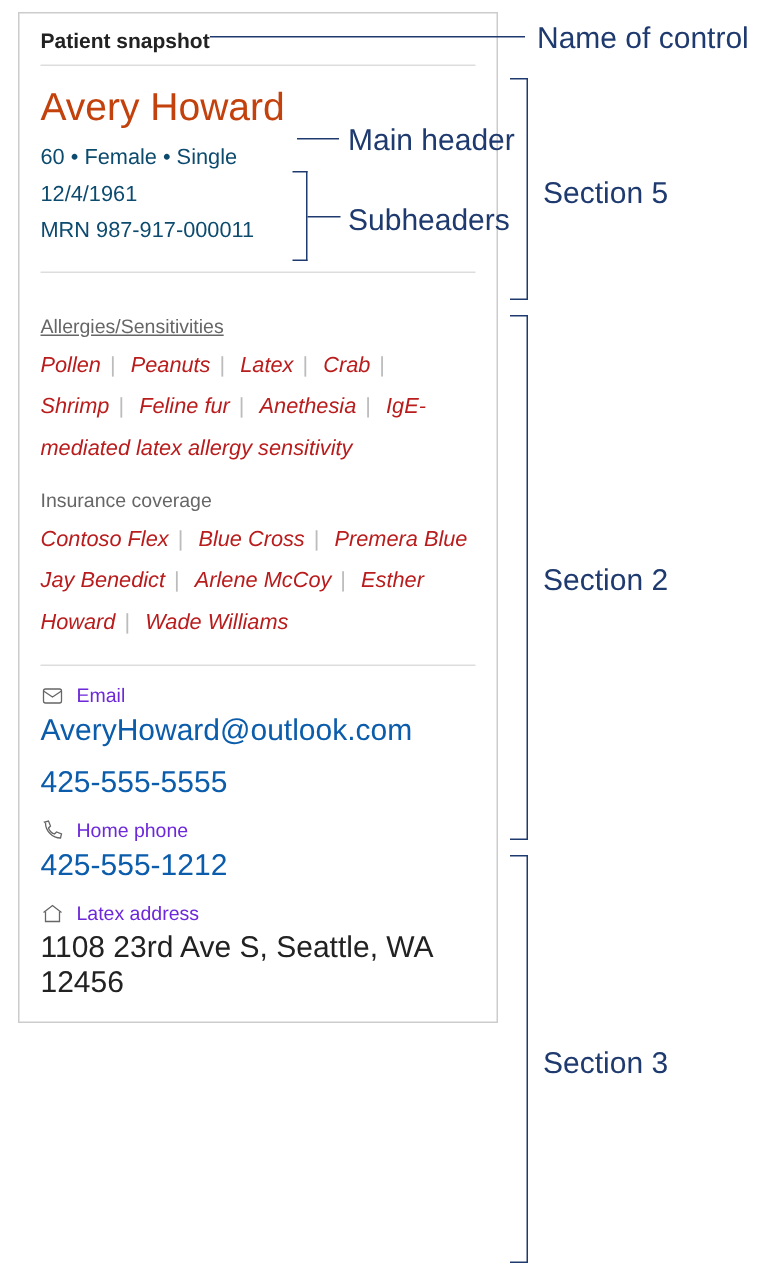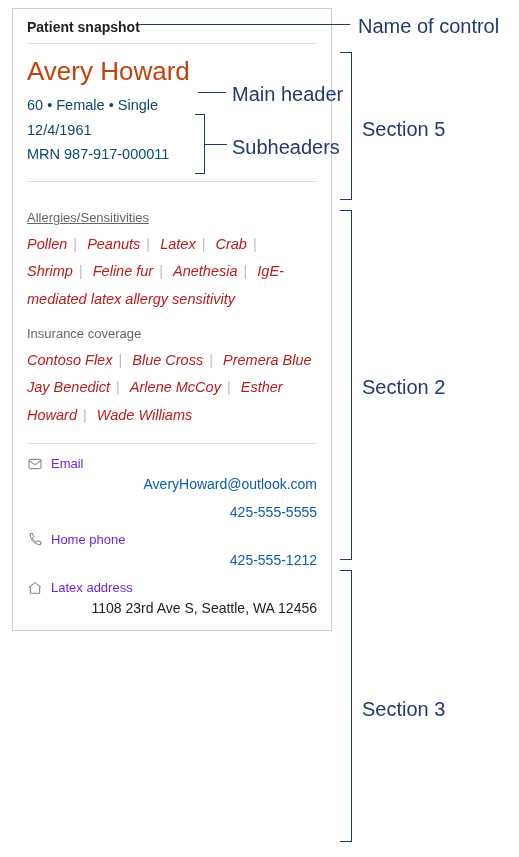--- a/index.html
+++ b/index.html
@@ -77,22 +77,21 @@
     align-items: flex-start;
     gap: 8px;
   }
   .contact-label .icon {
     width: 16px;
     height: 16px;
     display: inline-block;
   }
   .contact-value {
     margin-top: 4px;
-    font-size: 14px;
-    text-align: right;
+    font-size: 20px;
   }
   .contact-value.link { color: #0b5cab; cursor: pointer; }
   .contact-value.plain { color: #222; }
   .icon svg { width: 16px; height: 16px; stroke: #666; fill: none; stroke-width: 1.3; }
 
   
   .annot {
     position: absolute;
     font-size: 20px;
     color: #1f3a6e;

